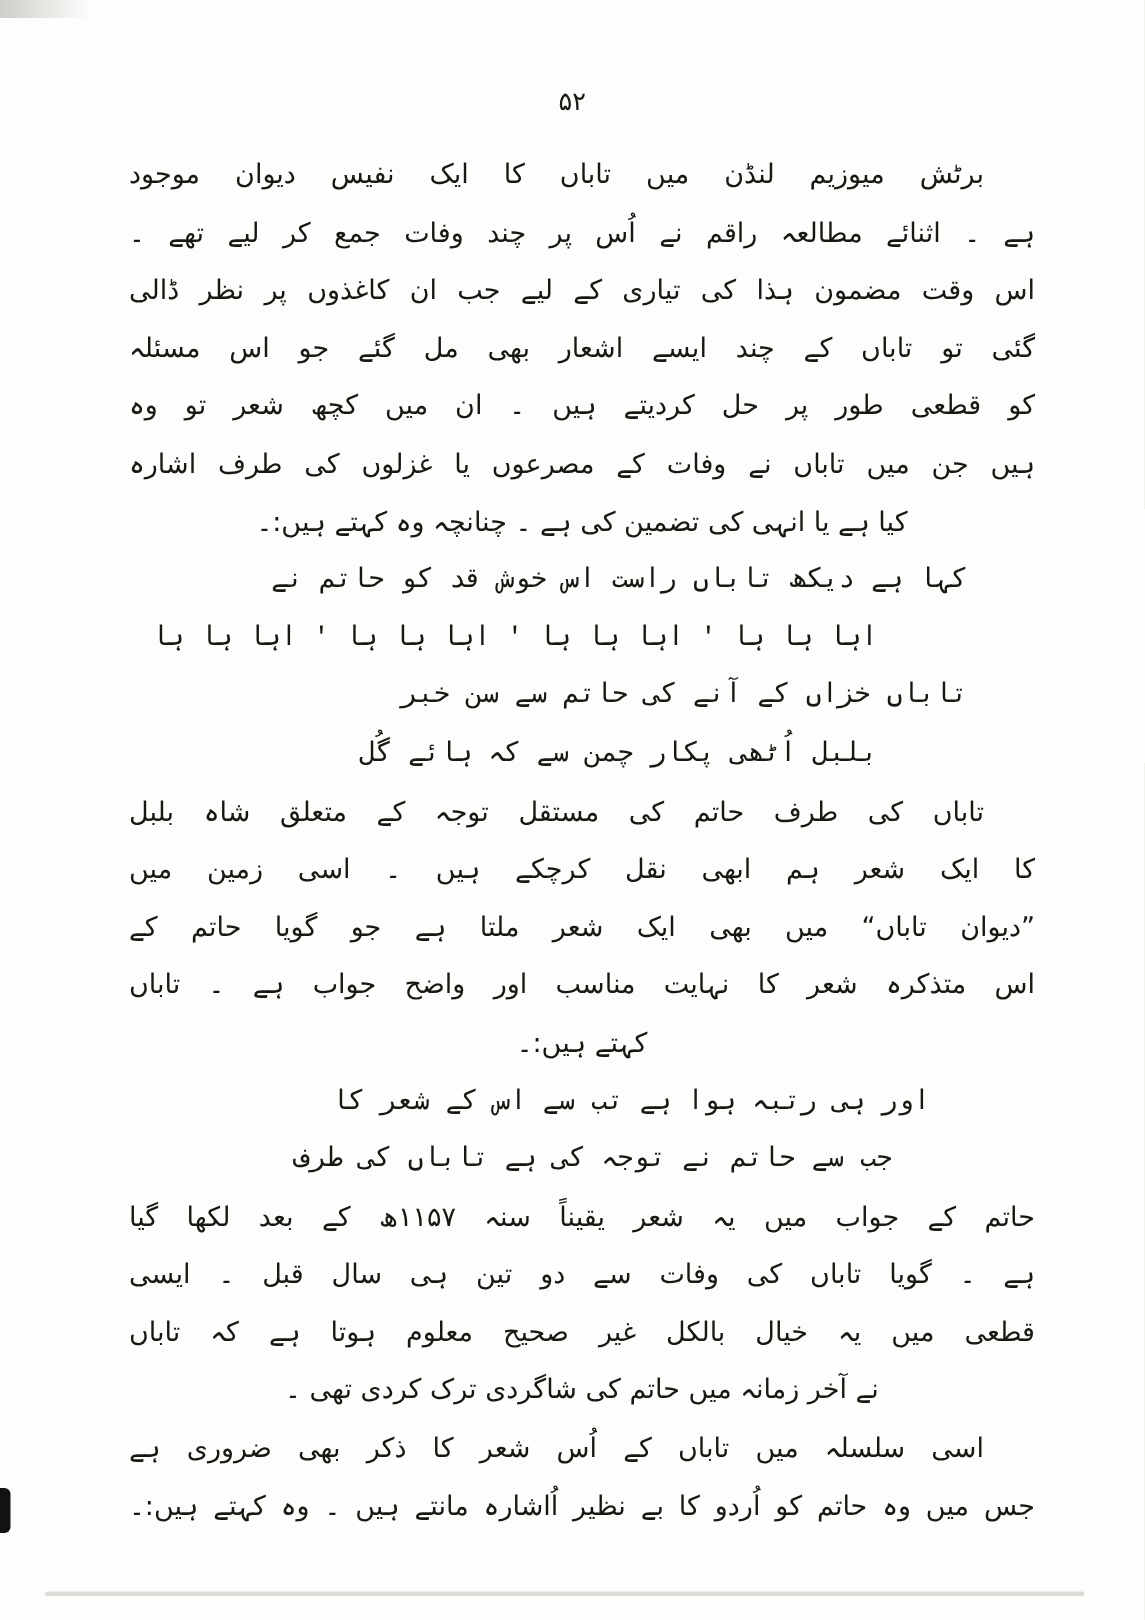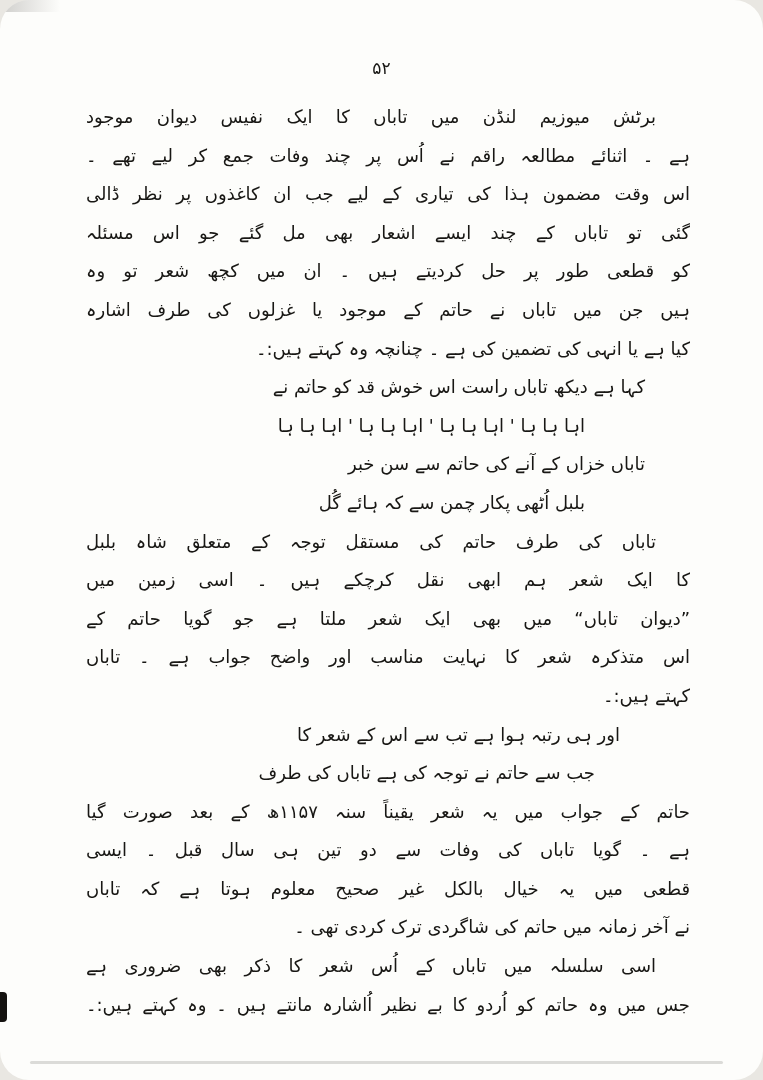--- a/index.html
+++ b/index.html
@@ -10,21 +10,20 @@
   .scan-page {
     position: relative;
     width: 763px;
     height: 1080px;
     margin: 0 auto;
     background: #fdfdfb;
     overflow: hidden;
     direction: rtl;
     font-family: "DejaVu Sans", sans-serif;
     color: #181714;
-    border-radius: 29px;
   }
   .page-number {
     position: absolute;
     top: 58px;
     left: 0;
     right: 0;
     text-align: center;
     font-size: 17px;
     letter-spacing: 1px;
   }
@@ -41,24 +40,25 @@
     overflow: hidden;
   }
   .prose {
     text-align: justify;
     text-align-last: justify;
   }
   .prose-indent {
     text-indent: 34px;
   }
   .prose-end {
-    text-align: right;
+    text-align: center;
   }
   .verse {
     text-align: right;
+    font-family: Liberation Mono, monospace;
   }
   .v1 { padding-right: 45px; }
   .v2 { padding-right: 105px; }
   .v3 { padding-right: 70px; }
   .v4 { padding-right: 95px; }
   
   .artifact-corner {
     position: absolute;
     top: 0; left: 0;
     width: 60px; height: 12px;
@@ -84,34 +84,34 @@
 
 <div class="scan-page">
   <div class="artifact-corner"></div>
   <div class="page-number">۵۲</div>
   <div class="text-body">
       <div class="line prose prose-indent">برٹش میوزیم لنڈن میں تاباں کا ایک نفیس دیوان موجود</div>
       <div class="line prose">ہے ۔ اثنائے مطالعہ راقم نے اُس پر چند وفات جمع کر لیے تھے ۔</div>
       <div class="line prose">اس وقت مضمون ہذا کی تیاری کے لیے جب ان کاغذوں پر نظر ڈالی</div>
       <div class="line prose">گئی تو تاباں کے چند ایسے اشعار بھی مل گئے جو اس مسئلہ</div>
       <div class="line prose">کو قطعی طور پر حل کردیتے ہیں ۔ ان میں کچھ شعر تو وہ</div>
-      <div class="line prose">ہیں جن میں تاباں نے حاتم کے موجود یا غزلوں کی طرف اشارہ</div>
+      <div class="line prose">ہیں جن میں تاباں نے وفات کے مصرعوں یا غزلوں کی طرف اشارہ</div>
       <div class="line prose-end">کیا ہے یا انہی کی تضمین کی ہے ۔ چنانچہ وہ کہتے ہیں:۔</div>
       <div class="line verse v1">کہا ہے دیکھ تاباں راست اس خوش قد کو حاتم نے</div>
       <div class="line verse v2">اہا ہا ہا ' اہا ہا ہا ' اہا ہا ہا ' اہا ہا ہا</div>
       <div class="line verse v1">تاباں خزاں کے آنے کی حاتم سے سن خبر</div>
       <div class="line verse v2">بلبل اُٹھی پکار چمن سے کہ ہائے گُل</div>
       <div class="line prose prose-indent">تاباں کی طرف حاتم کی مستقل توجہ کے متعلق شاہ بلبل</div>
       <div class="line prose">کا ایک شعر ہم ابھی نقل کرچکے ہیں ۔ اسی زمین میں</div>
       <div class="line prose">”دیوان تاباں“ میں بھی ایک شعر ملتا ہے جو گویا حاتم کے</div>
       <div class="line prose">اس متذکرہ شعر کا نہایت مناسب اور واضح جواب ہے ۔ تاباں</div>
       <div class="line prose-end">کہتے ہیں:۔</div>
       <div class="line verse v3">اور ہی رتبہ ہوا ہے تب سے اس کے شعر کا</div>
       <div class="line verse v4">جب سے حاتم نے توجہ کی ہے تاباں کی طرف</div>
-      <div class="line prose">حاتم کے جواب میں یہ شعر یقیناً سنہ ۱۱۵۷ھ کے بعد صورت گیا</div>
+      <div class="line prose">حاتم کے جواب میں یہ شعر یقیناً سنہ ۱۱۵۷ھ کے بعد لکھا گیا</div>
       <div class="line prose">ہے ۔ گویا تاباں کی وفات سے دو تین ہی سال قبل ۔ ایسی</div>
       <div class="line prose">قطعی میں یہ خیال بالکل غیر صحیح معلوم ہوتا ہے کہ تاباں</div>
       <div class="line prose-end">نے آخر زمانہ میں حاتم کی شاگردی ترک کردی تھی ۔</div>
       <div class="line prose prose-indent">اسی سلسلہ میں تاباں کے اُس شعر کا ذکر بھی ضروری ہے</div>
       <div class="line prose">جس میں وہ حاتم کو اُردو کا بے نظیر اُاشارہ مانتے ہیں ۔ وہ کہتے ہیں:۔</div>
     </div>
   <div class="artifact-ink"></div>
   <div class="artifact-bottom"></div>
 </div>
 

